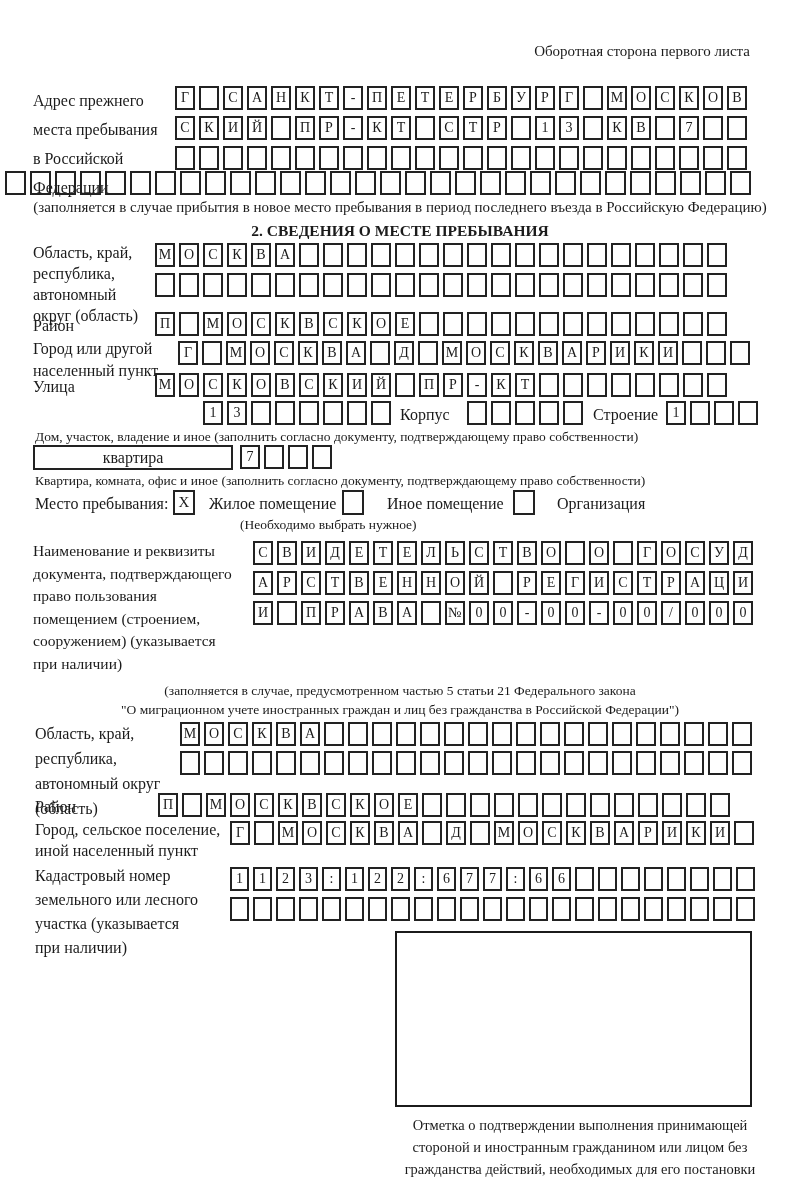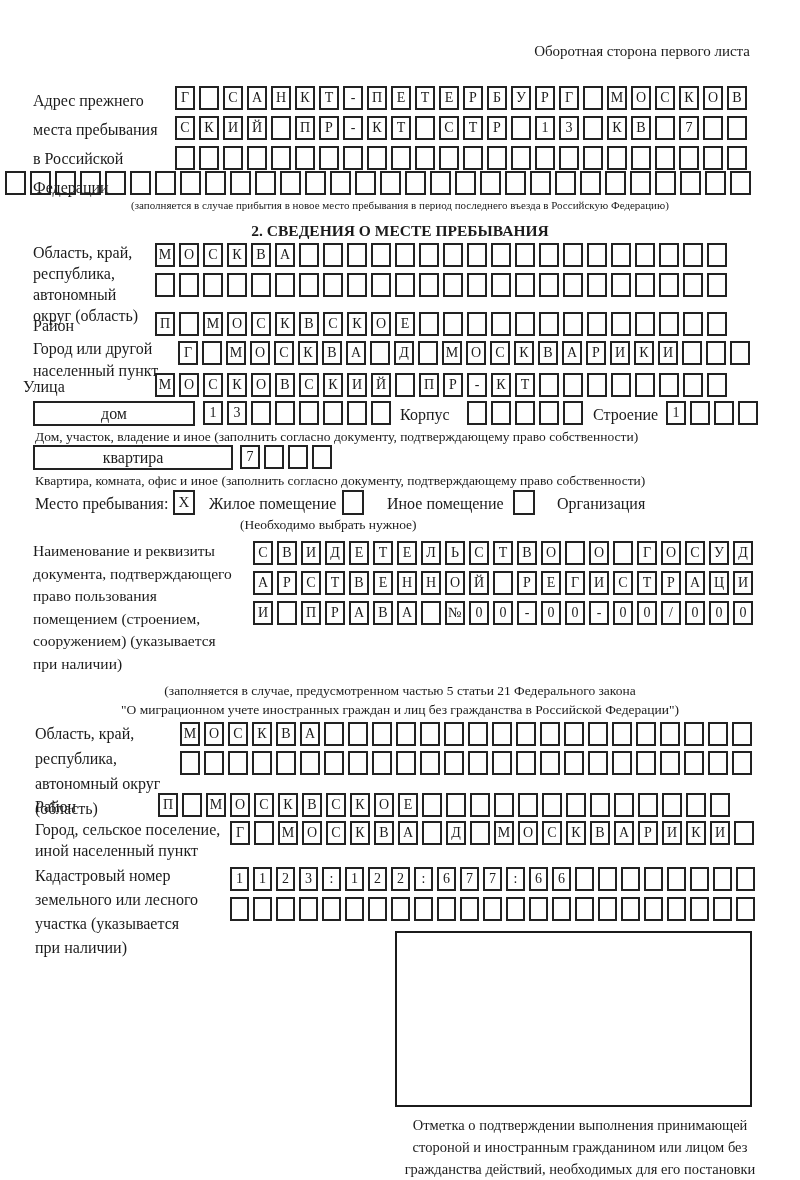--- a/index.html
+++ b/index.html
@@ -1,21 +1,21 @@
 <!DOCTYPE html>
 <html><head>
 <meta charset="utf-8">
 <style>
   html,body { margin:0; padding:0; background:#ffffff; }
   .page {
     position:relative; width:800px; height:1180px; background:#ffffff;
     font-family:"Liberation Serif", serif; color:#1b1b1b; overflow:hidden;margin-top:24px;
   }
   .lbl { position:absolute; font-size:16px; line-height:21px; white-space:pre-line; }
-  .cap { position:absolute; font-size:11px; }
+  .cap { position:absolute; font-size:15px; }
   .center { left:0; width:800px; text-align:center; }
   .bold { font-weight:bold; }
 
   .cellrow { position:absolute; display:flex; }
   .cell {
     box-sizing:border-box; width:20px; height:24px; margin-right:4px;
     border:2px solid #222; display:flex; align-items:center; justify-content:center;
     font-size:14px; font-family:"Liberation Serif", serif; flex:0 0 auto;
   }
   .w30 .cell { width:21px; }
@@ -267,21 +267,21 @@
       <div class="cell">А</div>
       <div class="cell">Р</div>
       <div class="cell">И</div>
       <div class="cell">К</div>
       <div class="cell">И</div>
       <div class="cell"></div>
       <div class="cell"></div>
       <div class="cell"></div>
     </div>
 
-  <div class="lbl" style="left:23px; top:352px;text-align:center;">Улица</div>
+  <div class="lbl" style="left:33px; top:352px;text-align:center;">Улица</div>
   <div class="cellrow" style="left:155px; top:349px;">
       <div class="cell">М</div>
       <div class="cell">О</div>
       <div class="cell">С</div>
       <div class="cell">К</div>
       <div class="cell">О</div>
       <div class="cell">В</div>
       <div class="cell">С</div>
       <div class="cell">К</div>
       <div class="cell">И</div>
@@ -295,21 +295,20 @@
       <div class="cell"></div>
       <div class="cell"></div>
       <div class="cell"></div>
       <div class="cell"></div>
       <div class="cell"></div>
       <div class="cell"></div>
       <div class="cell"></div>
       <div class="cell"></div>
     </div>
 
-  <div class="widebox" style="left:33px; top:377px; width:162px;">дом</div>
   <div class="cellrow" style="left:203px; top:377px;">
       <div class="cell">1</div>
       <div class="cell">3</div>
       <div class="cell"></div>
       <div class="cell"></div>
       <div class="cell"></div>
       <div class="cell"></div>
       <div class="cell"></div>
       <div class="cell"></div>
     </div>

